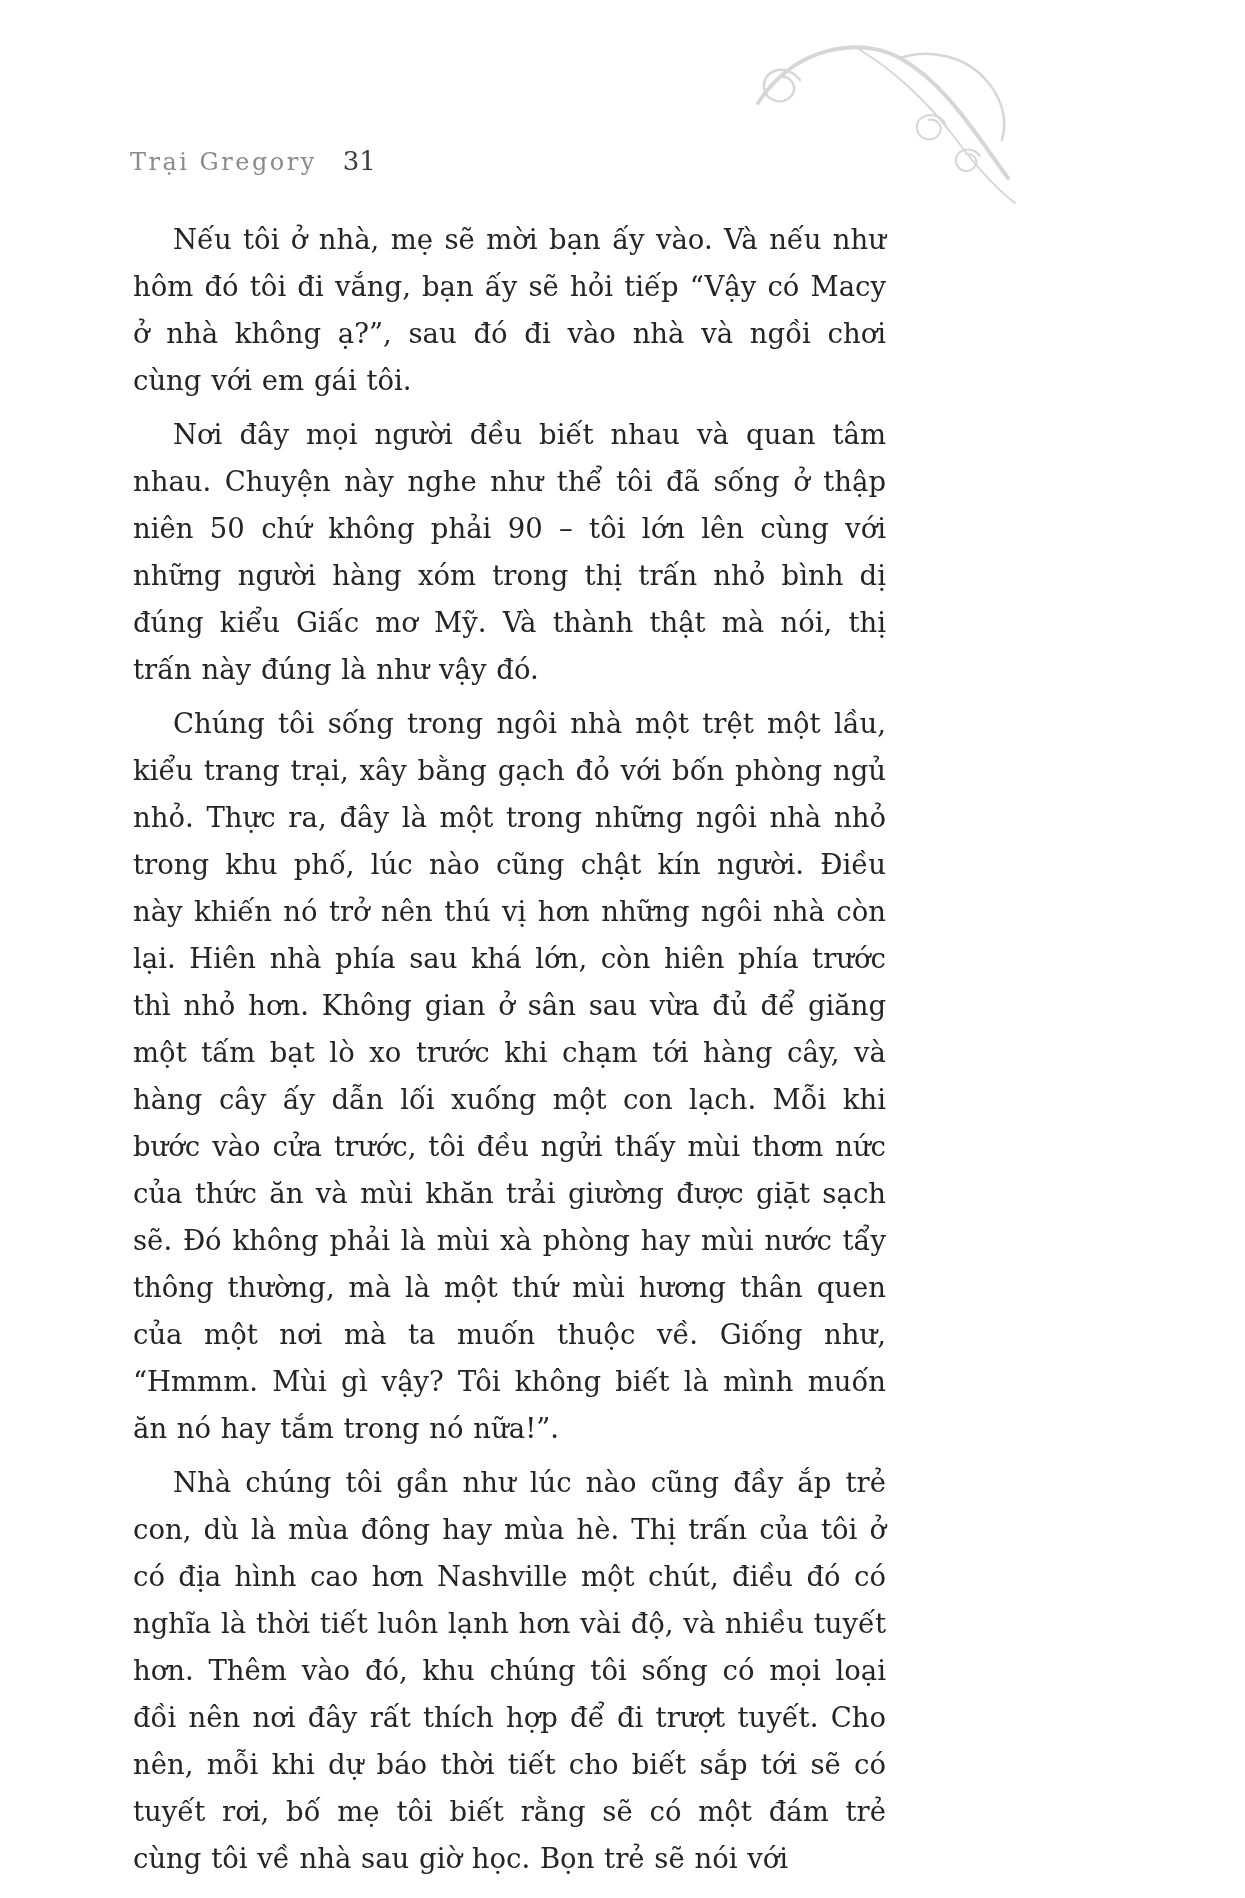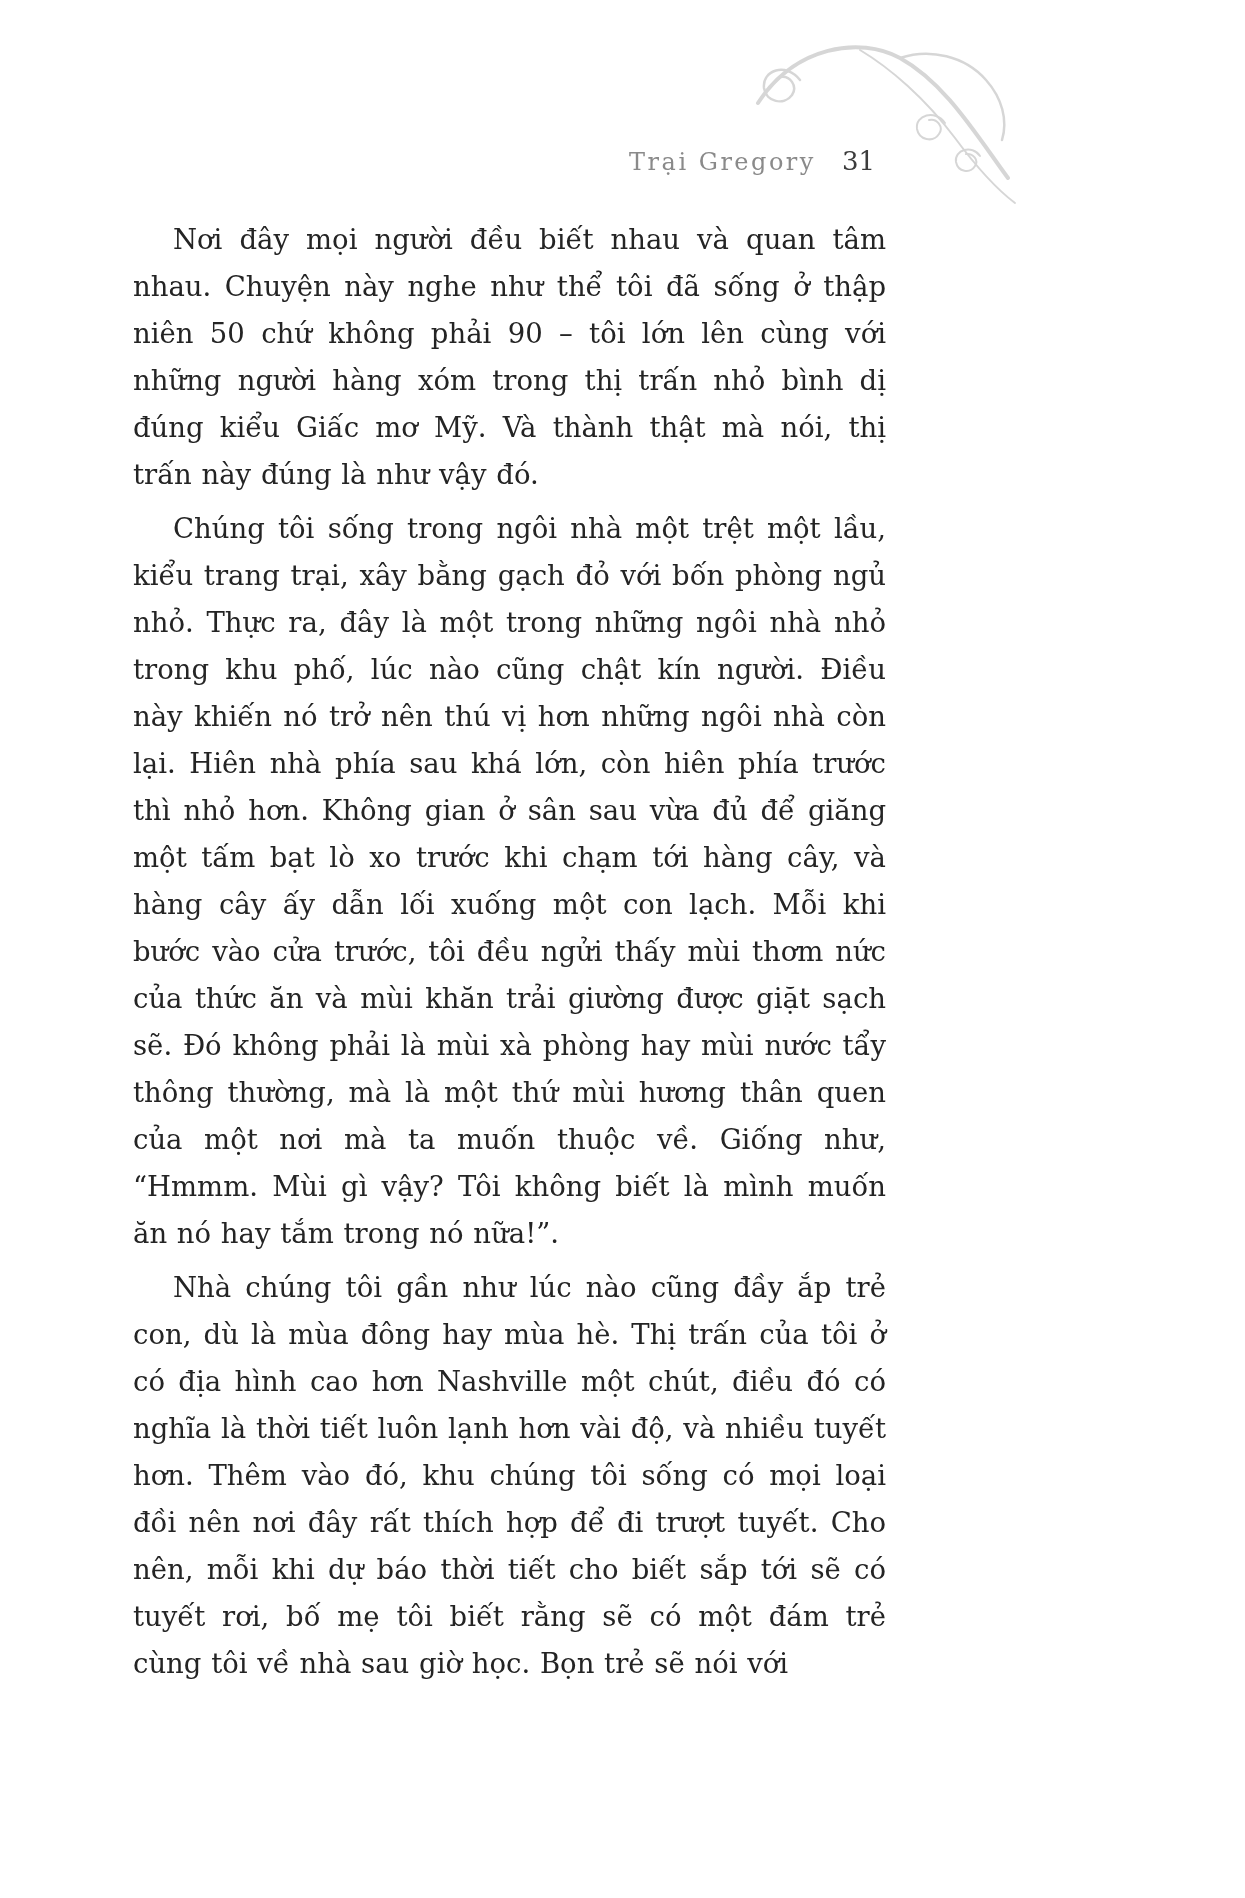--- a/index.html
+++ b/index.html
@@ -20,23 +20,23 @@
     position: absolute;
     top: 28px;
     right: 215px;
     width: 290px;
     height: 185px;
     opacity: 0.75;
   }
   .running-header {
     position: absolute;
     top: 146px;
-    left: 122px;
+    left: 130px;
     width: 753px;
-    text-align: right;
+    text-align: left;
     white-space: nowrap;
   }
   .running-title {
     font-size: 24px;
     letter-spacing: 2.5px;
     color: #8a8a8a;
   }
   .page-number {
     font-size: 26px;
     color: #3c3c3c;
@@ -74,18 +74,19 @@
       <path d="M240,128 c-8,-12 -26,-6 -24,6 c2,10 14,12 19,4 c4,-6 -2,-13 -9,-12" stroke-width="2"></path>
       <path d="M120,22 C150,40 185,70 215,110 C235,137 255,160 275,175" stroke-width="2"></path>
     </g>
   </svg>
 
   <div class="running-header">
     <span class="running-title">Trại Gregory</span><span class="page-number">31</span>
   </div>
 
   <div class="content">
+    <p class="indent">Nếu tôi ở nhà, mẹ sẽ mời bạn ấy vào. Và nếu như hôm đó tôi đi vắng, bạn ấy sẽ hỏi tiếp “Vậy có Macy ở nhà không ạ?”, sau đó đi vào nhà và ngồi chơi cùng với em gái tôi.</p>
     <p class="indent">Nơi đây mọi người đều biết nhau và quan tâm nhau. Chuyện này nghe như thể tôi đã sống ở thập niên 50 chứ không phải 90 – tôi lớn lên cùng với những người hàng xóm trong thị trấn nhỏ bình dị đúng kiểu Giấc mơ Mỹ. Và thành thật mà nói, thị trấn này đúng là như vậy đó.</p>
     <p class="indent">Chúng tôi sống trong ngôi nhà một trệt một lầu, kiểu trang trại, xây bằng gạch đỏ với bốn phòng ngủ nhỏ. Thực ra, đây là một trong những ngôi nhà nhỏ trong khu phố, lúc nào cũng chật kín người. Điều này khiến nó trở nên thú vị hơn những ngôi nhà còn lại. Hiên nhà phía sau khá lớn, còn hiên phía trước thì nhỏ hơn. Không gian ở sân sau vừa đủ để giăng một tấm bạt lò xo trước khi chạm tới hàng cây, và hàng cây ấy dẫn lối xuống một con lạch. Mỗi khi bước vào cửa trước, tôi đều ngửi thấy mùi thơm nức của thức ăn và mùi khăn trải giường được giặt sạch sẽ. Đó không phải là mùi xà phòng hay mùi nước tẩy thông thường, mà là một thứ mùi hương thân quen của một nơi mà ta muốn thuộc về. Giống như, “Hmmm. Mùi gì vậy? Tôi không biết là mình muốn ăn nó hay tắm trong nó nữa!”.</p>
     <p class="indent">Nhà chúng tôi gần như lúc nào cũng đầy ắp trẻ con, dù là mùa đông hay mùa hè. Thị trấn của tôi ở có địa hình cao hơn Nashville một chút, điều đó có nghĩa là thời tiết luôn lạnh hơn vài độ, và nhiều tuyết hơn. Thêm vào đó, khu chúng tôi sống có mọi loại đồi nên nơi đây rất thích hợp để đi trượt tuyết. Cho nên, mỗi khi dự báo thời tiết cho biết sắp tới sẽ có tuyết rơi, bố mẹ tôi biết rằng sẽ có một đám trẻ cùng tôi về nhà sau giờ học. Bọn trẻ sẽ nói với</p>
   </div>
 
 </div>
 
 </body></html>

